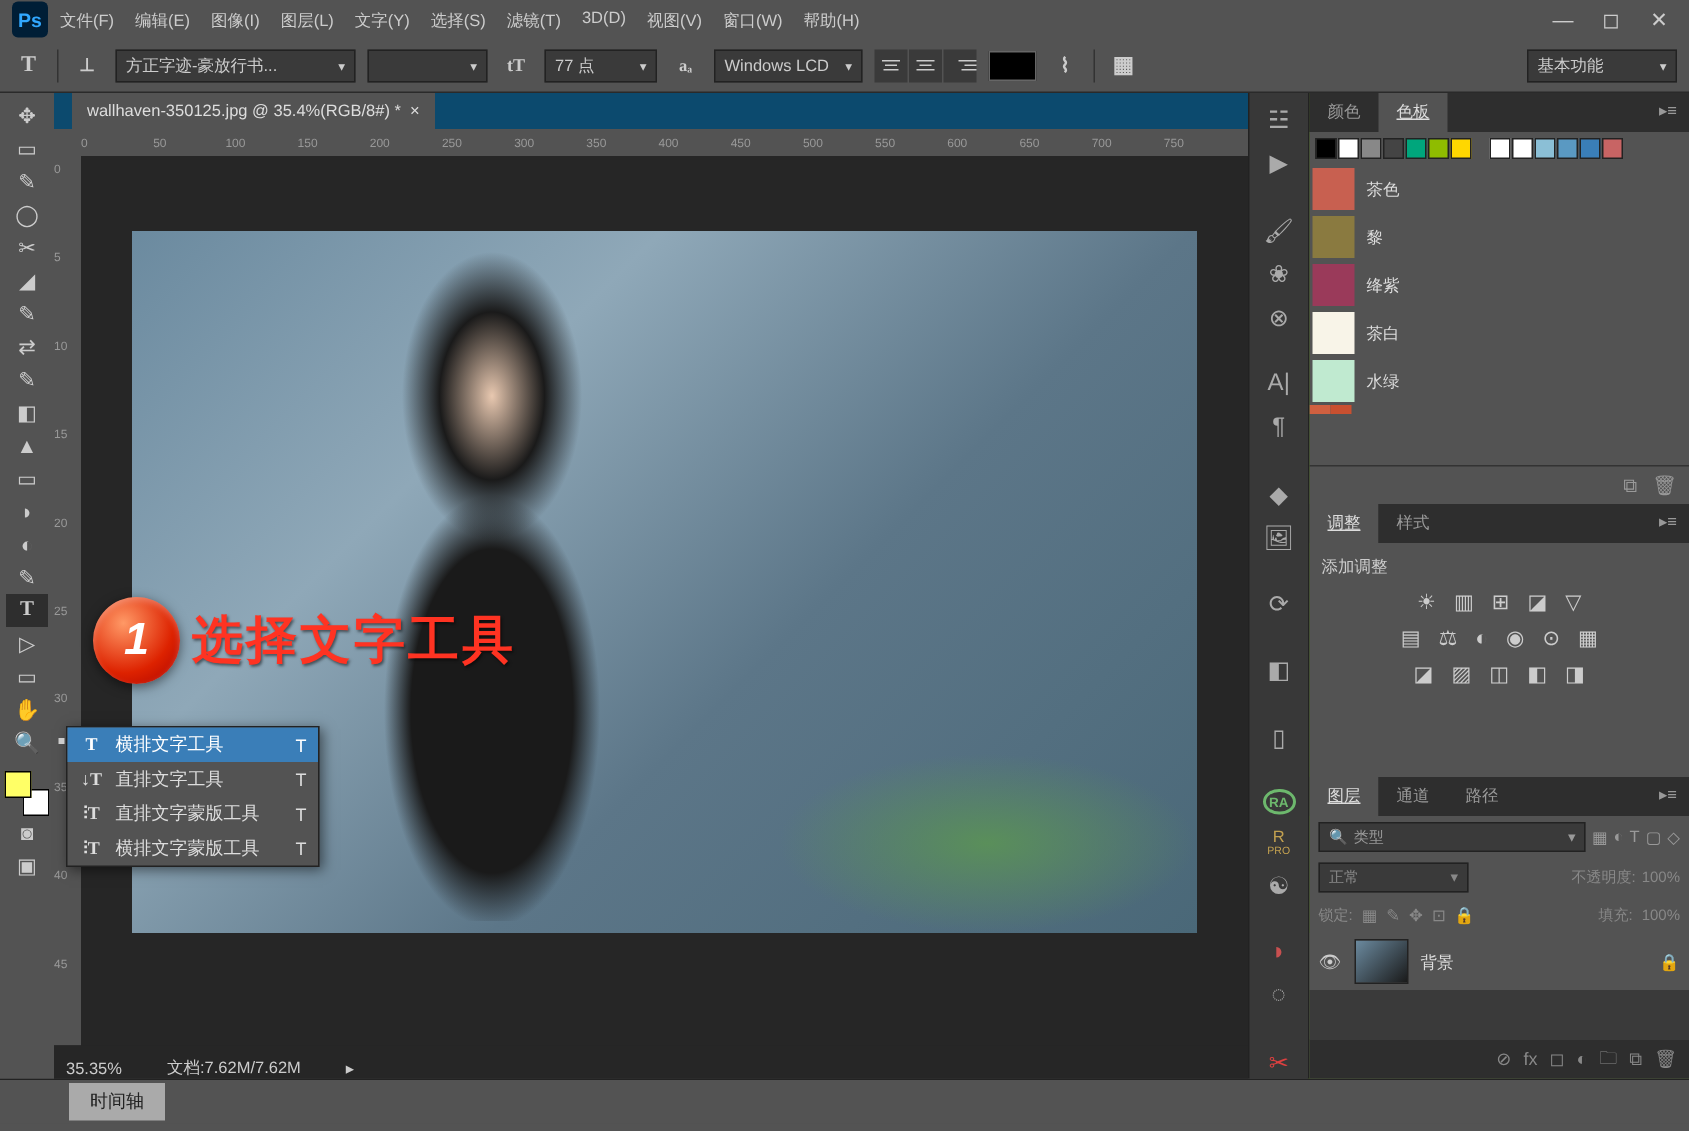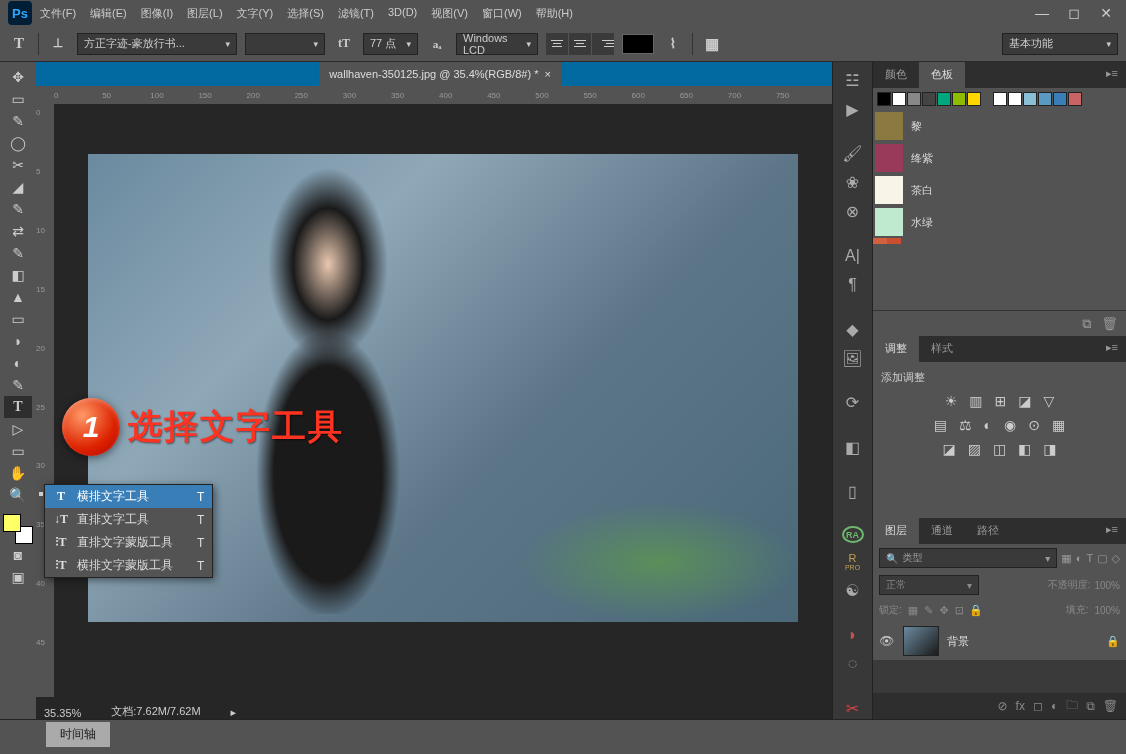--- a/index.html
+++ b/index.html
@@ -11,40 +11,40 @@
 .titlebar .menu span { cursor: default; }
 .titlebar .window-controls { margin-left: auto; display: flex; gap: 8px; }
 .titlebar .window-controls span { width: 24px; height: 16px; display: flex; align-items: center; justify-content: center; font-size: 14px; }
 
 .optionsbar { height: 36px; background: #535353; display: flex; align-items: center; padding: 0 8px; gap: 8px; border-bottom: 1px solid #2a2a2a; }
 .optionsbar .tool-icon { width: 22px; height: 22px; display: flex; align-items: center; justify-content: center; font-size: 15px; font-weight: bold; font-family: serif; }
 .optionsbar .divider { width: 1px; height: 22px; background: #333; }
 .optionsbar .dropdown { height: 22px; background: #3a3a3a; border: 1px solid #222; display: flex; align-items: center; padding: 0 6px; gap: 4px; }
 .optionsbar .dropdown.font { width: 160px; }
 .optionsbar .dropdown.weight { width: 80px; }
-.optionsbar .dropdown.size { width: 55px; }
-.optionsbar .dropdown.aa { width: 82px; }
-.optionsbar .dropdown.workspace { width: 116px; margin-left: auto; justify-content: center; }
+.optionsbar .dropdown.size { width: 75px; }
+.optionsbar .dropdown.aa { width: 99px; }
+.optionsbar .dropdown.workspace { width: 100px; margin-left: auto; justify-content: center; }
 .optionsbar .chev { margin-left: auto; font-size: 9px; }
 .optionsbar .align-group { display: flex; gap: 1px; }
 .optionsbar .align-btn { width: 22px; height: 22px; background: #3a3a3a; display: flex; flex-direction: column; justify-content: center; align-items: center; gap: 2px; }
 .optionsbar .align-btn div { height: 1px; background: #ccc; }
 .optionsbar .color-swatch { width: 32px; height: 20px; background: #000; border: 1px solid #666; }
 
 .main-area { height: 657px; display: flex; }
 
 .toolbox { width: 36px; background: #535353; display: flex; flex-direction: column; align-items: center; padding-top: 4px; gap: 0; }
 .toolbox .tool { width: 28px; height: 22px; display: flex; align-items: center; justify-content: center; font-size: 14px; color: #ccc; position: relative; }
 .toolbox .tool.active { background: #2e2e2e; }
 .toolbox .color-picker { margin-top: 8px; width: 30px; height: 30px; position: relative; }
 .toolbox .color-picker .fg { position: absolute; width: 18px; height: 18px; background: #ffff66; border: 1px solid #000; top: 0; left: 0; z-index: 2; }
 .toolbox .color-picker .bg { position: absolute; width: 18px; height: 18px; background: #fff; border: 1px solid #000; bottom: 0; right: 0; }
 
 .canvas-area { flex: 1; background: #262626; display: flex; flex-direction: column; position: relative; }
-.tabs { height: 24px; background: #0369a1; display: flex; padding-left: 12px; justify-content: center; }
+.tabs { height: 24px; background: #0c4a6e; display: flex; padding-left: 12px; }
 .tab { background: #535353; padding: 4px 10px; display: flex; align-items: center; gap: 6px; font-size: 11px; color: #ddd; }
 .tab .close { font-size: 11px; }
 
 .ruler-h { height: 18px; background: #535353; display: flex; align-items: center; font-size: 8px; color: #999; padding-left: 18px; justify-content: space-between; padding-right: 8px; }
 .ruler-h span { flex: 1; }
 .canvas-ruler-wrap { flex: 1; display: flex; overflow: hidden; }
 .ruler-v { width: 18px; background: #535353; display: flex; flex-direction: column; font-size: 8px; color: #999; padding-top: 4px; }
 .ruler-v span { flex: 1; }
 .canvas { flex: 1; background: #262626; position: relative; display: flex; align-items: flex-start; justify-content: center; padding-top: 50px; }
 .photo { width: 710px; height: 468px; background: linear-gradient(135deg, #6b8a9f 0%, #8fa8b8 30%, #5c7688 60%, #4a6878 100%); position: relative; overflow: hidden; }
@@ -65,21 +65,21 @@
 .statusbar { height: 22px; background: #262626; display: flex; align-items: flex-end; padding: 0 8px; font-size: 11px; gap: 30px; }
 
 .panel-strip { width: 40px; background: #383838; border-left: 1px solid #222; display: flex; flex-direction: column; align-items: center; padding-top: 8px; gap: 8px; }
 .panel-strip .icon { width: 28px; height: 28px; display: flex; align-items: center; justify-content: center; font-size: 16px; color: #aaa; }
 .panel-strip .sep { height: 10px; }
 .panel-strip .ra-icon { width: 22px; height: 22px; border-radius: 50%; border: 2px solid #6db86d; display: flex; align-items: center; justify-content: center; font-size: 9px; color: #6db86d; font-weight: bold; }
 
 .panels { width: 254px; background: #4d7c0f; display: flex; flex-direction: column; border-left: 1px solid #222; }
 .panel-tabs { height: 26px; display: flex; background: #2e2e2e; }
 .panel-tabs .ptab { padding: 5px 12px; font-size: 11px; color: #999; background: #2e2e2e; }
-.panel-tabs .ptab.active { background: #535353; color: #ddd; }
+.panel-tabs .ptab.active { background: #535353; color: #ddd; text-decoration: underline; }
 .panel-tabs .opts { margin-left: auto; padding: 5px 8px; font-size: 11px; color: #999; }
 
 .swatch-panel { background: #535353; padding: 0; height: 248px; display: flex; flex-direction: column; }
 .swatch-colors { display: flex; flex-wrap: wrap; padding: 4px; gap: 1px; }
 .swatch-colors .sw { width: 14px; height: 14px; border: 1px solid #222; }
 .swatch-list { flex: 1; overflow: hidden; }
 .swatch-list .srow { height: 32px; display: flex; align-items: center; gap: 8px; padding-left: 2px; }
 .swatch-list .srow .bigsw { width: 28px; height: 28px; }
 .swatch-list .srow span { font-size: 11px; color: #ddd; }
 .swatch-footer { height: 26px; display: flex; align-items: center; justify-content: flex-end; gap: 10px; padding-right: 8px; font-size: 13px; color: #999; border-top: 1px solid #333; }
@@ -344,20 +344,24 @@
         <div style="width:10px"></div>
         <div class="sw" style="background:#fff"></div>
         <div class="sw" style="background:#fff"></div>
         <div class="sw" style="background:#8bbfd6"></div>
         <div class="sw" style="background:#5a99c2"></div>
         <div class="sw" style="background:#3a7eb8"></div>
         <div class="sw" style="background:#c86464"></div>
       </div>
       <div class="swatch-list">
         <div class="srow">
+            <div class="bigsw" style="background:#c86050"></div>
+            <span>茶色</span>
+          </div>
+        <div class="srow">
             <div class="bigsw" style="background:#8a7a40"></div>
             <span>黎</span>
           </div>
         <div class="srow">
             <div class="bigsw" style="background:#9a3a5a"></div>
             <span>绛紫</span>
           </div>
         <div class="srow">
             <div class="bigsw" style="background:#f8f4e8"></div>
             <span>茶白</span>

